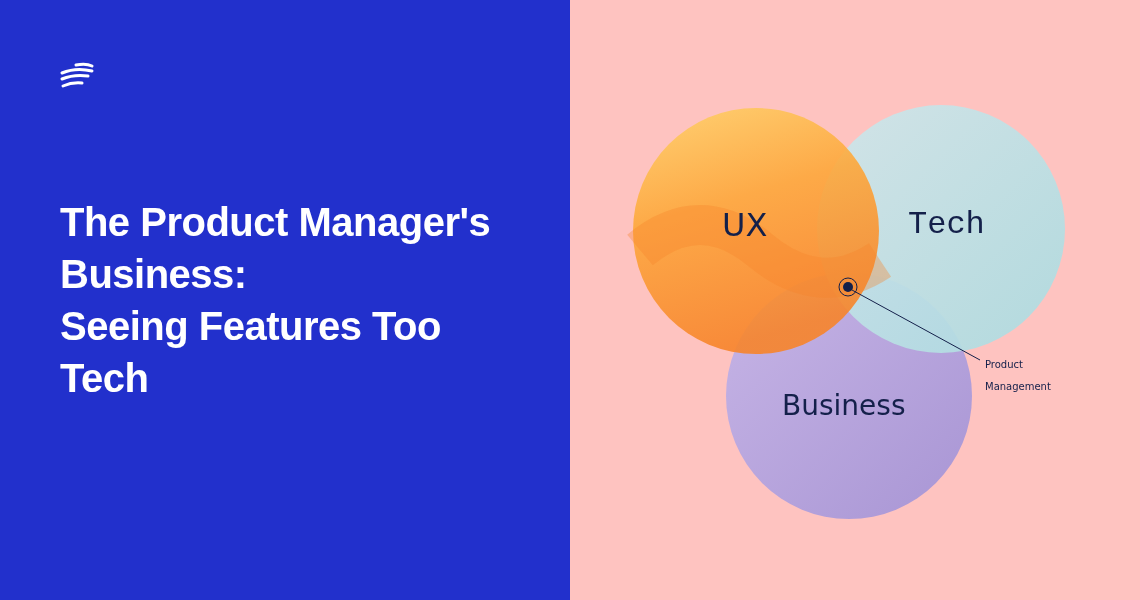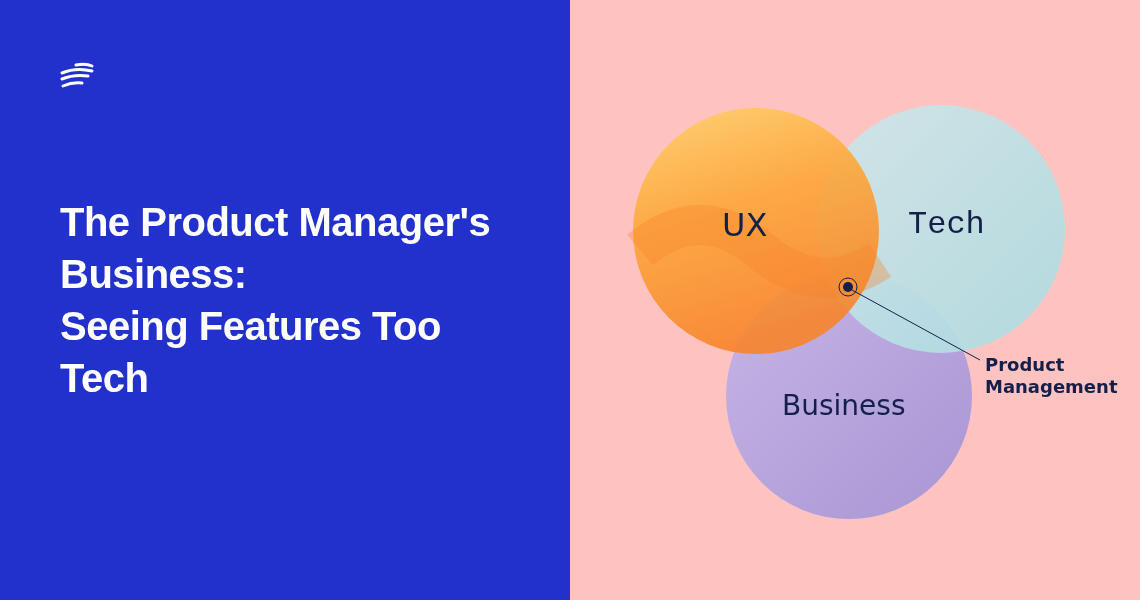--- a/index.html
+++ b/index.html
@@ -4,21 +4,21 @@
 <style>
   html,body{margin:0;padding:0;}
   body{width:1140px;height:600px;position:relative;overflow:hidden;font-family:"Liberation Sans",sans-serif;}
   .left{position:absolute;left:0;top:0;width:570px;height:600px;background:#2230cc;}
   .right{position:absolute;left:570px;top:0;width:570px;height:600px;background:#fec3c0;}
   .logo{position:absolute;left:58px;top:60px;width:40px;height:32px;}
   .title{position:absolute;left:60px;top:196px;width:480px;color:#fff;font-weight:bold;font-size:40px;line-height:52px;letter-spacing:-0.5px;}
   .title div{white-space:nowrap;}
   .venn{position:absolute;left:0;top:0;width:1140px;height:600px;}
   .lbl{position:absolute;color:#14204a;font-family:"DejaVu Sans",sans-serif;}
-  .pm{position:absolute;left:985px;top:354px;color:#14204a;font-size:18px;line-height:22px;font-family:"DejaVu Sans",sans-serif;font-weight:bold;}
+  .pm{position:absolute;left:985px;top:354px;color:#14204a;font-size:10px;line-height:22px;font-family:"DejaVu Sans",sans-serif;}
 </style>
 </head>
 <body>
 
 <div class="left"></div>
 <div class="right"></div>
 
 <svg class="logo" viewBox="0 0 40 32">
   <g fill="none" stroke="#fff" stroke-width="3" stroke-linecap="round">
     <path d="M18 5 Q28 3 34 6"></path>

